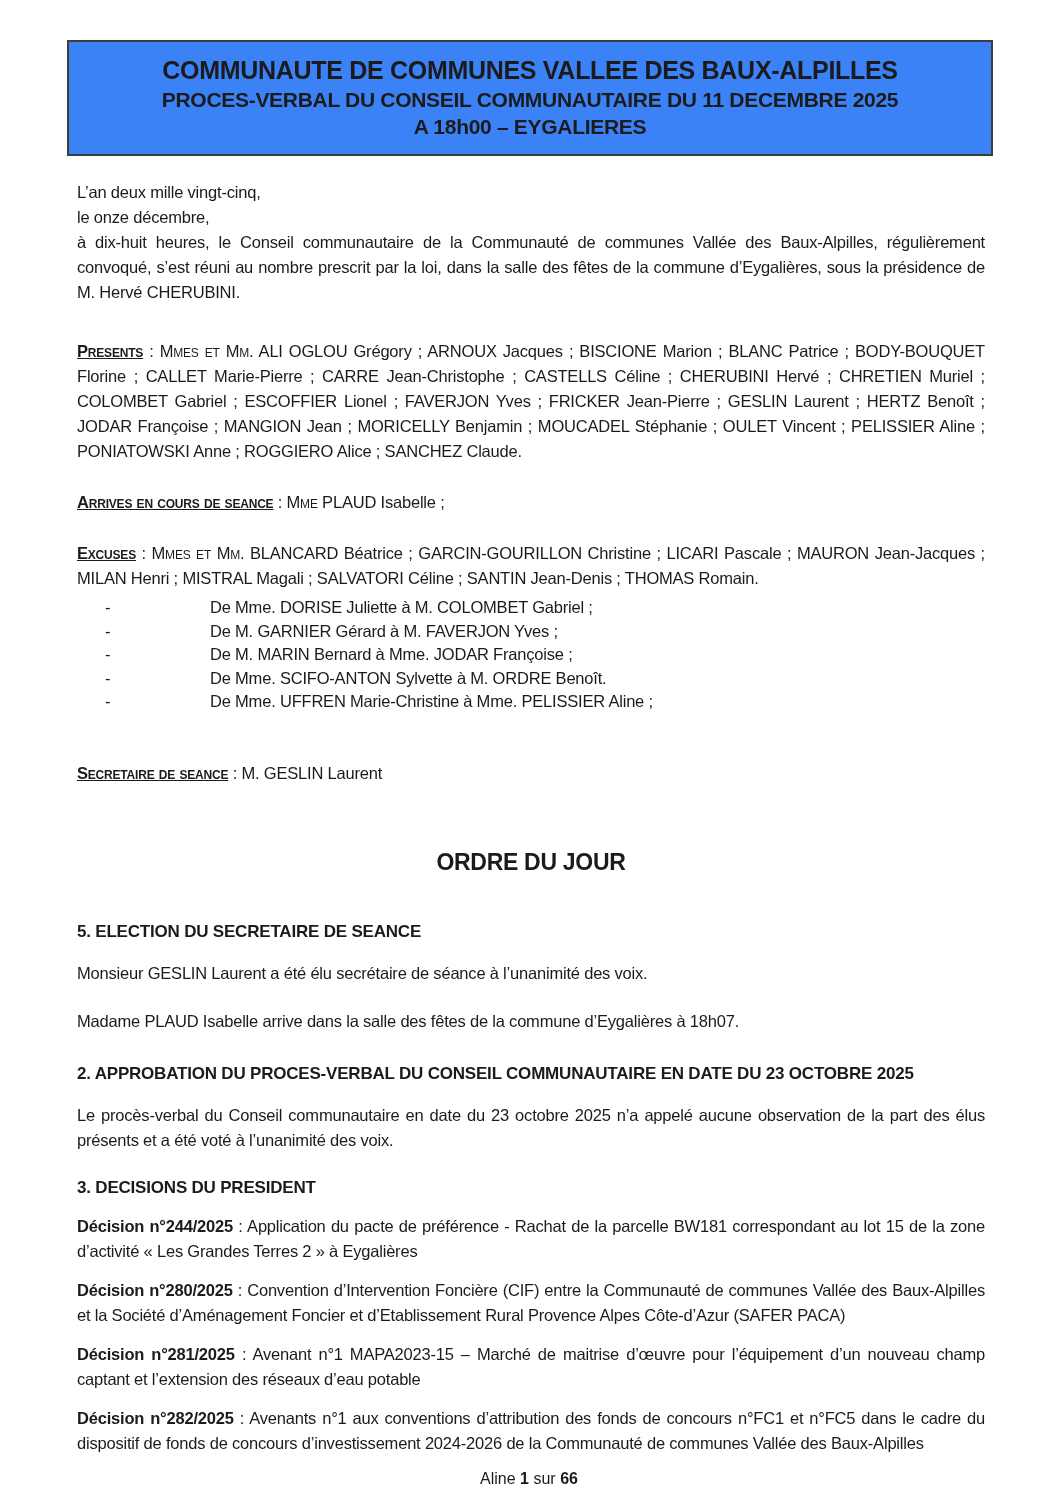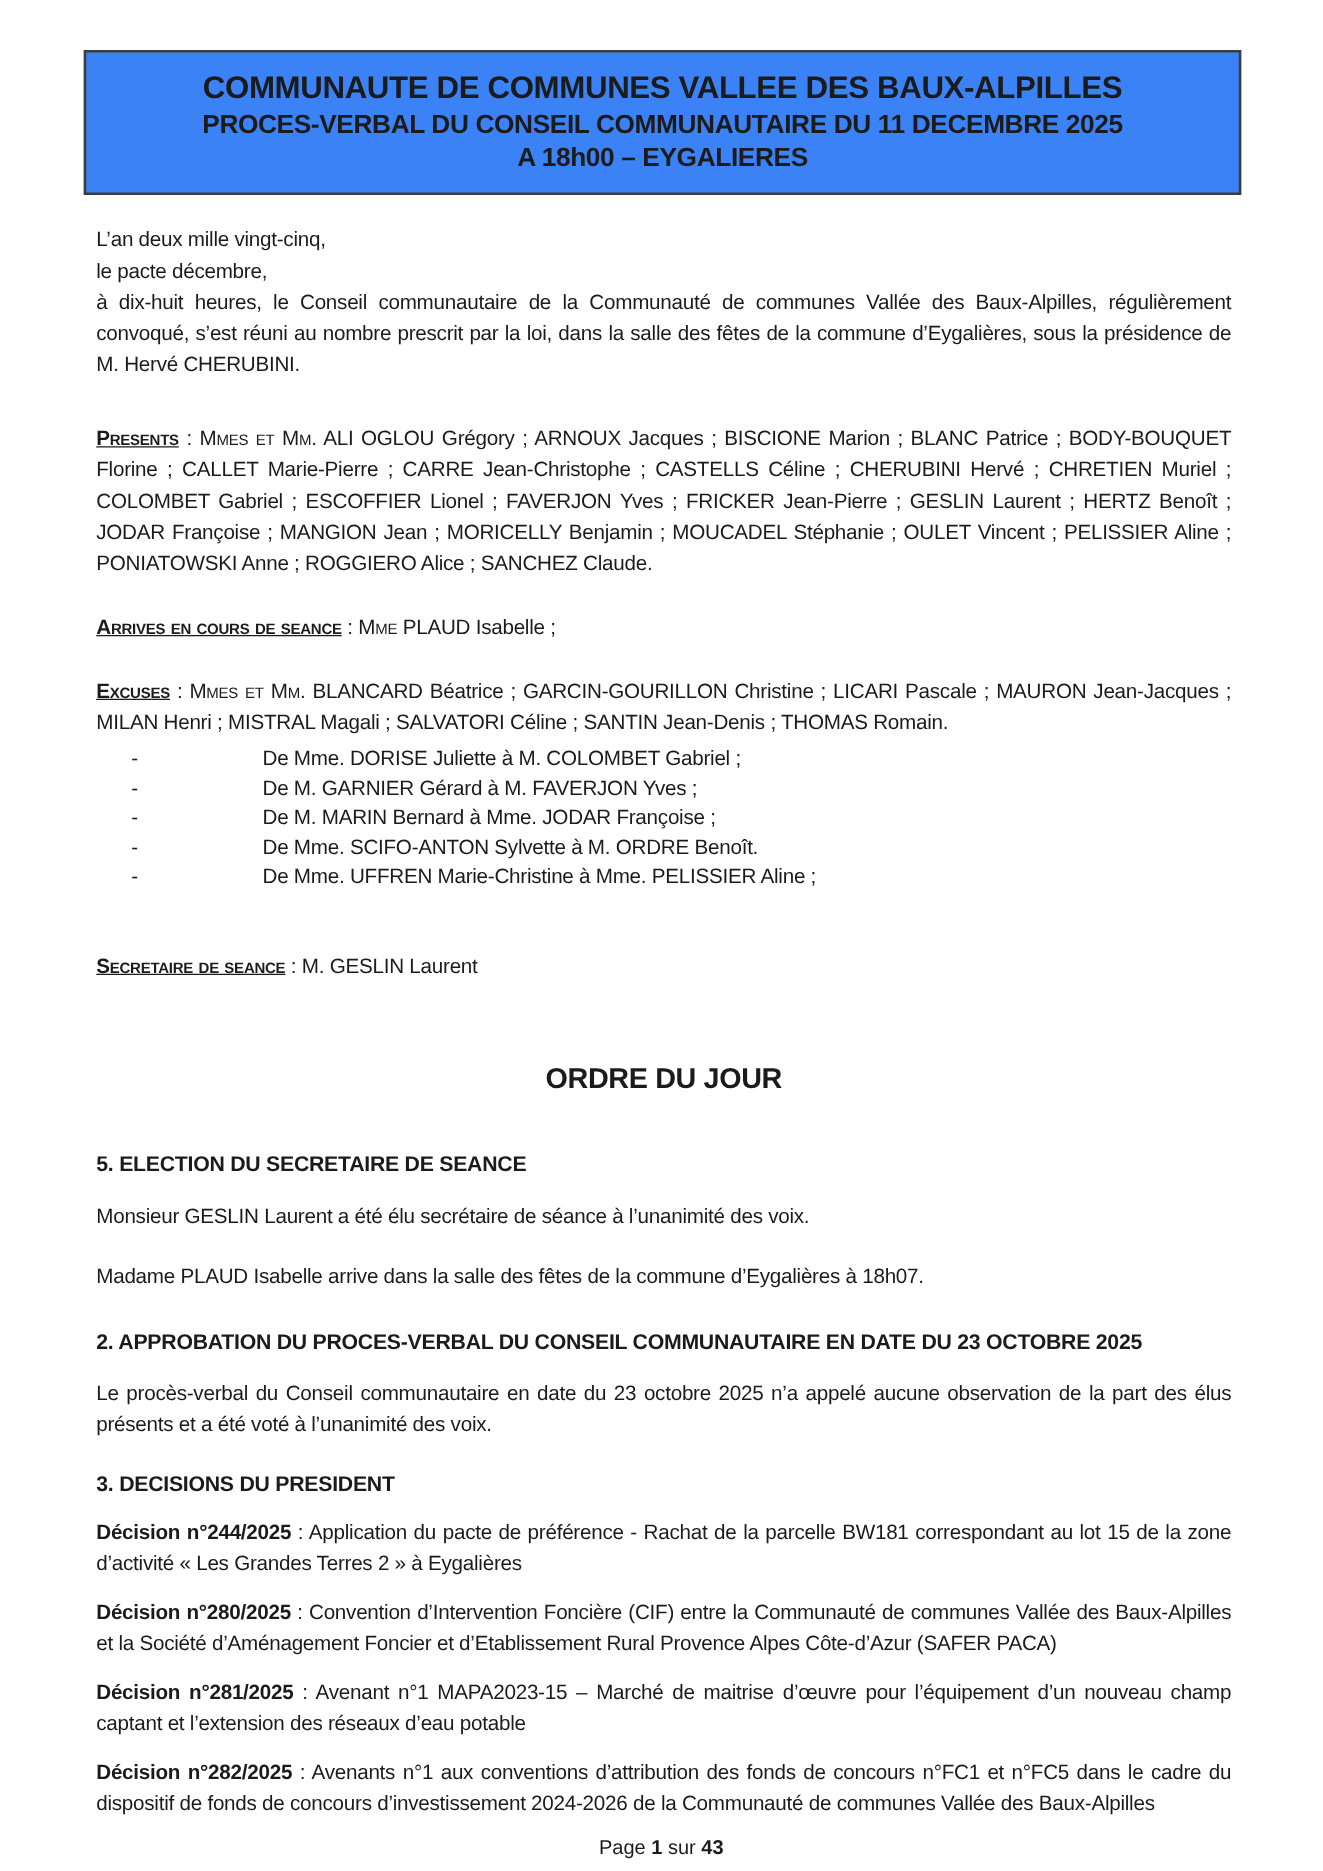--- a/index.html
+++ b/index.html
@@ -87,21 +87,21 @@
   <div class="header-box">
     <div class="title-1">COMMUNAUTE DE COMMUNES VALLEE DES BAUX-ALPILLES</div>
     <div class="title-2">PROCES-VERBAL DU CONSEIL COMMUNAUTAIRE DU 11 DECEMBRE 2025</div>
     <div class="title-3">A 18h00 – EYGALIERES</div>
   </div>
 
   <div class="content">
 
     <div class="intro">
       <div class="line">L’an deux mille vingt-cinq,</div>
-      <div class="line">le pacte décembre,</div>
+      <div class="line">le onze décembre,</div>
       <div class="line justify">à dix-huit heures, le Conseil communautaire de la Communauté de communes Vallée des Baux-Alpilles, régulièrement convoqué, s’est réuni au nombre prescrit par la loi, dans la salle des fêtes de la commune d’Eygalières, sous la présidence de M. Hervé CHERUBINI.</div>
     </div>
 
     <p class="para justify mt-lg"><span class="hlabel">Presents</span><span> : </span><span class="sc">Mmes et Mm.</span><span> ALI OGLOU Grégory ; ARNOUX Jacques ; BISCIONE Marion ; BLANC Patrice ; BODY-BOUQUET Florine ; CALLET Marie-Pierre ; CARRE Jean-Christophe ; CASTELLS Céline ; CHERUBINI Hervé ; CHRETIEN Muriel ; COLOMBET Gabriel ; ESCOFFIER Lionel ; FAVERJON Yves ; FRICKER Jean-Pierre ; GESLIN Laurent ; HERTZ Benoît ; JODAR Françoise ; MANGION Jean ; MORICELLY Benjamin ; MOUCADEL Stéphanie ; OULET Vincent ; PELISSIER Aline ; PONIATOWSKI Anne ; ROGGIERO Alice ; SANCHEZ Claude.</span></p>
 
     <p class="para mt-md"><span class="hlabel">Arrives en cours de seance</span><span> : </span><span class="sc">Mme</span><span> PLAUD Isabelle ;</span></p>
 
     <p class="para justify mt-md"><span class="hlabel">Excuses</span><span> : </span><span class="sc">Mmes et Mm.</span><span> BLANCARD Béatrice ; GARCIN-GOURILLON Christine ; LICARI Pascale ; MAURON Jean-Jacques ; MILAN Henri ; MISTRAL Magali ; SALVATORI Céline ; SANTIN Jean-Denis ; THOMAS Romain.</span></p>
 
 
@@ -141,15 +141,15 @@
 
     <h2 class="sec-heading sec3">3. DECISIONS DU PRESIDENT</h2>
 
     <p class="para justify decision"><span class="b">Décision n°244/2025</span><span> : Application du pacte de préférence - Rachat de la parcelle BW181 correspondant au lot 15 de la zone d’activité « Les Grandes Terres 2 » à Eygalières</span></p>
     <p class="para justify decision"><span class="b">Décision n°280/2025</span><span> : Convention d’Intervention Foncière (CIF) entre la Communauté de communes Vallée des Baux-Alpilles et la Société d’Aménagement Foncier et d’Etablissement Rural Provence Alpes Côte-d’Azur (SAFER PACA)</span></p>
     <p class="para justify decision"><span class="b">Décision n°281/2025</span><span> : Avenant n°1 MAPA2023-15 – Marché de maitrise d’œuvre pour l’équipement d’un nouveau champ captant et l’extension des réseaux d’eau potable</span></p>
     <p class="para justify decision"><span class="b">Décision n°282/2025</span><span> : Avenants n°1 aux conventions d’attribution des fonds de concours n°FC1 et n°FC5 dans le cadre du dispositif de fonds de concours d’investissement 2024-2026 de la Communauté de communes Vallée des Baux-Alpilles</span></p>
 
   </div>
 
-  <div class="footer"><span>Page </span><span class="b">1</span><span> sur </span><span class="b">43</span></div>
+  <div class="footer"><span>Aline </span><span class="b">1</span><span> sur </span><span class="b">66</span></div>
 
 </div>
 
 </body></html>

